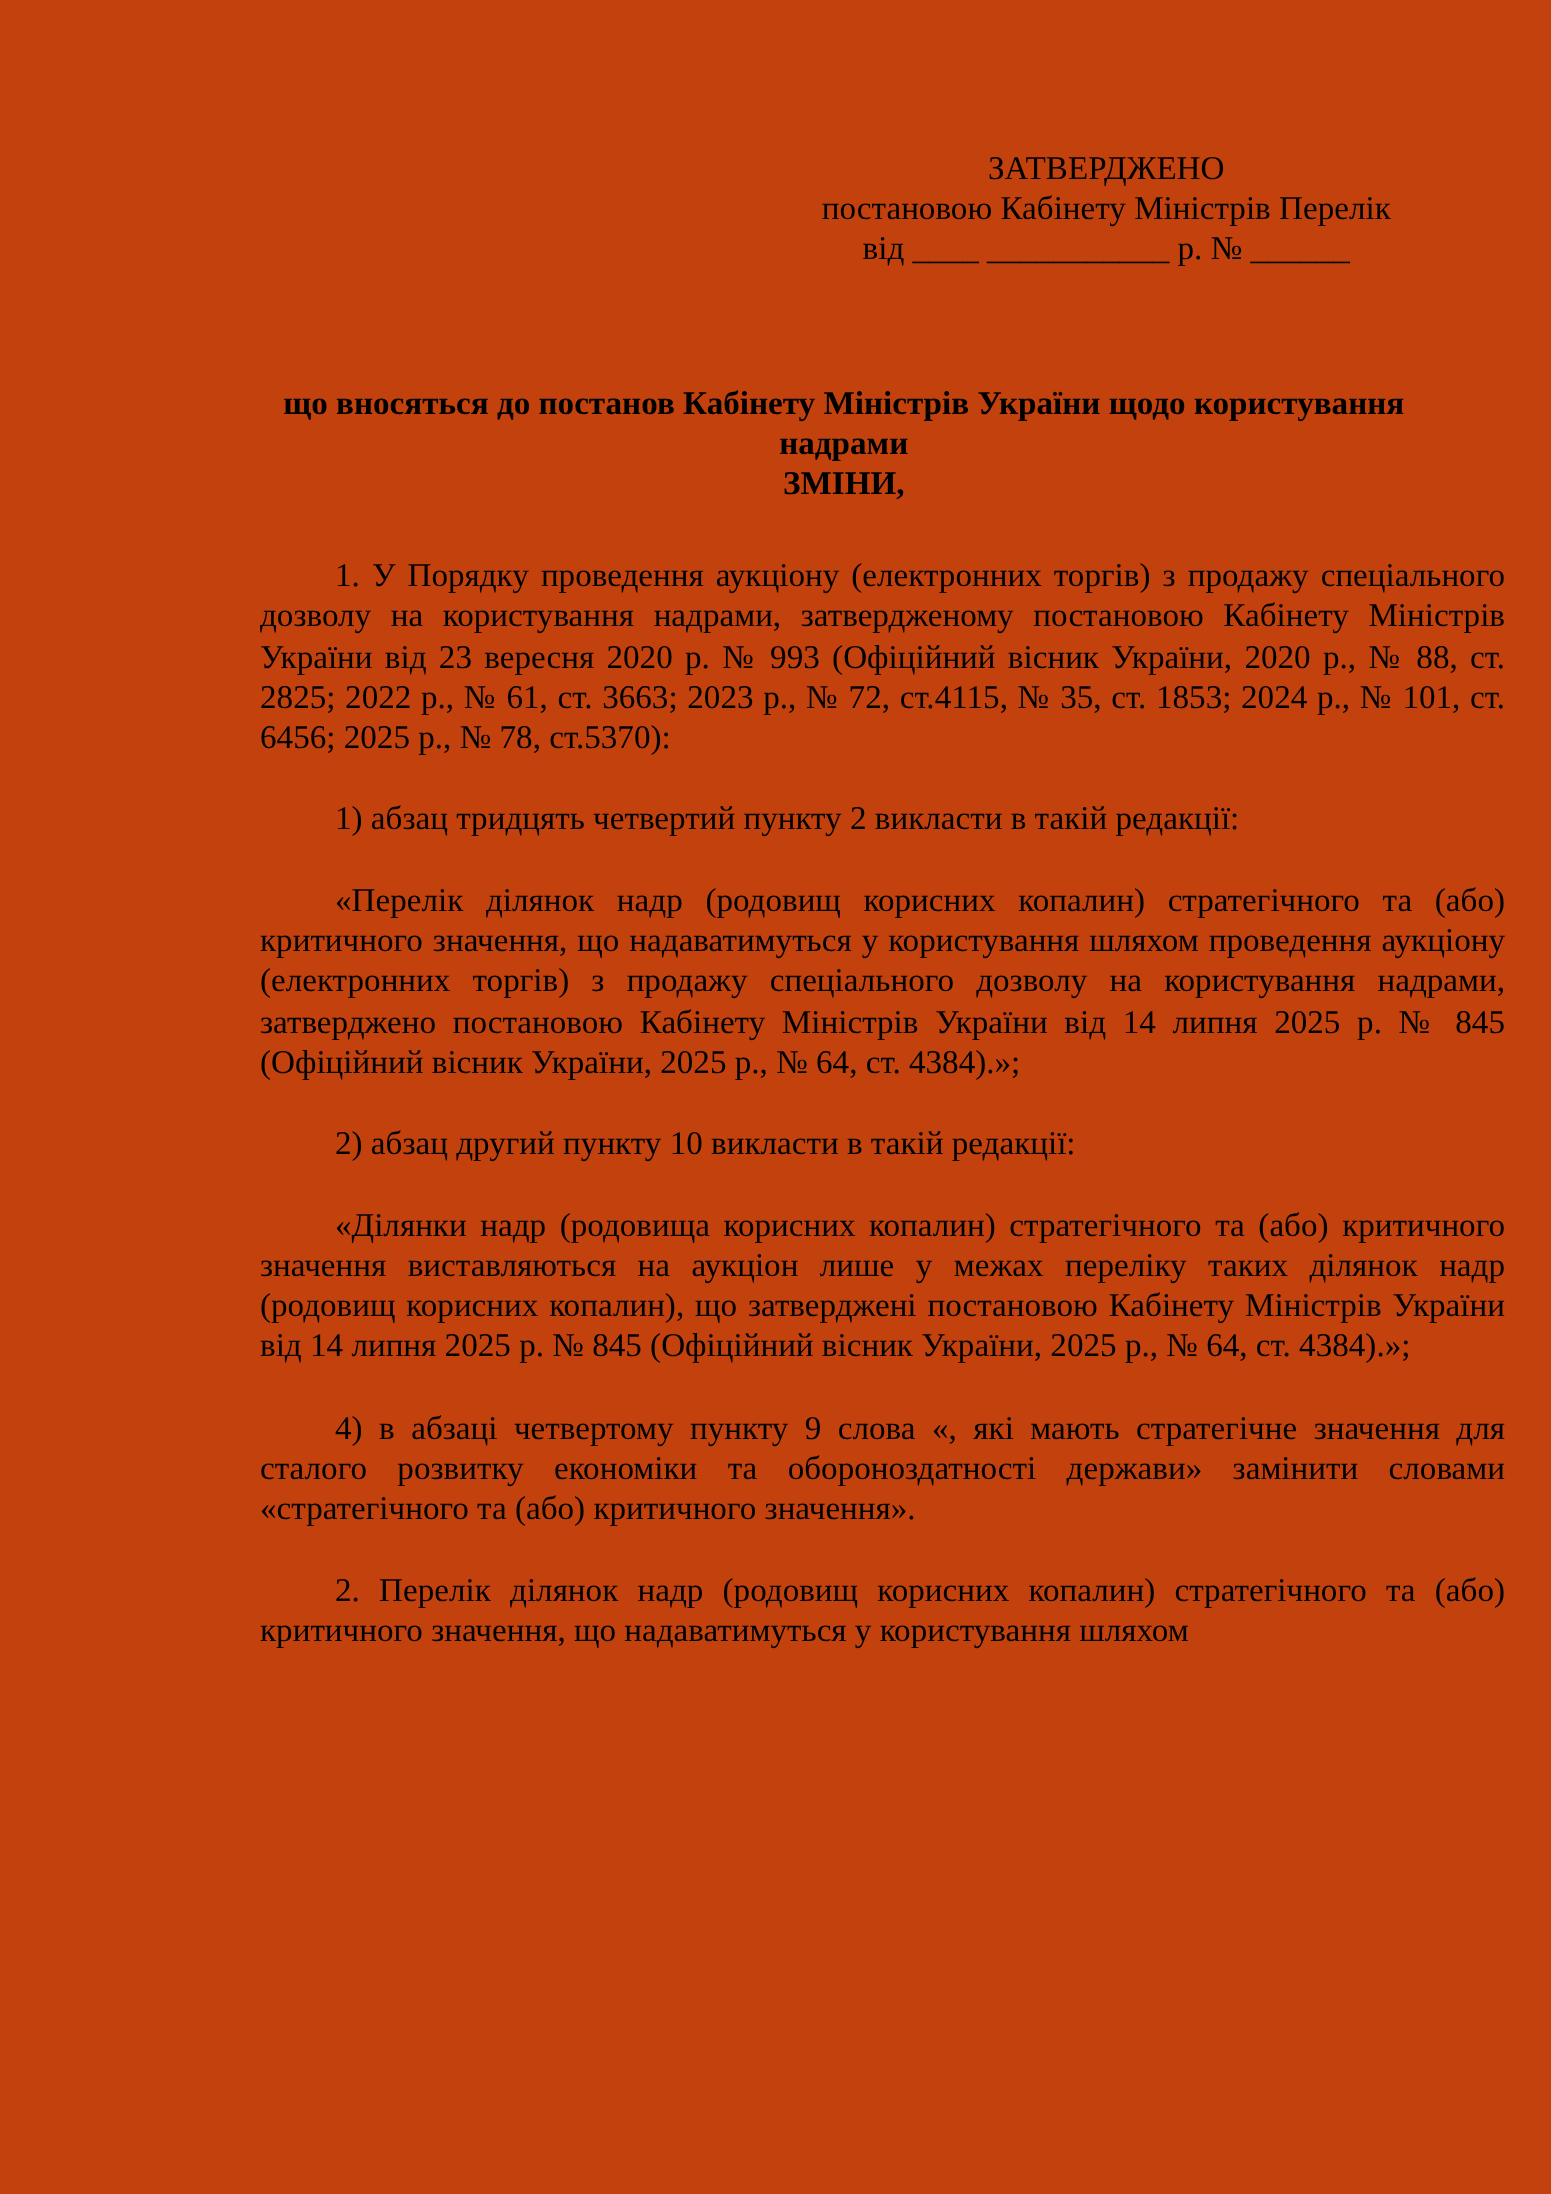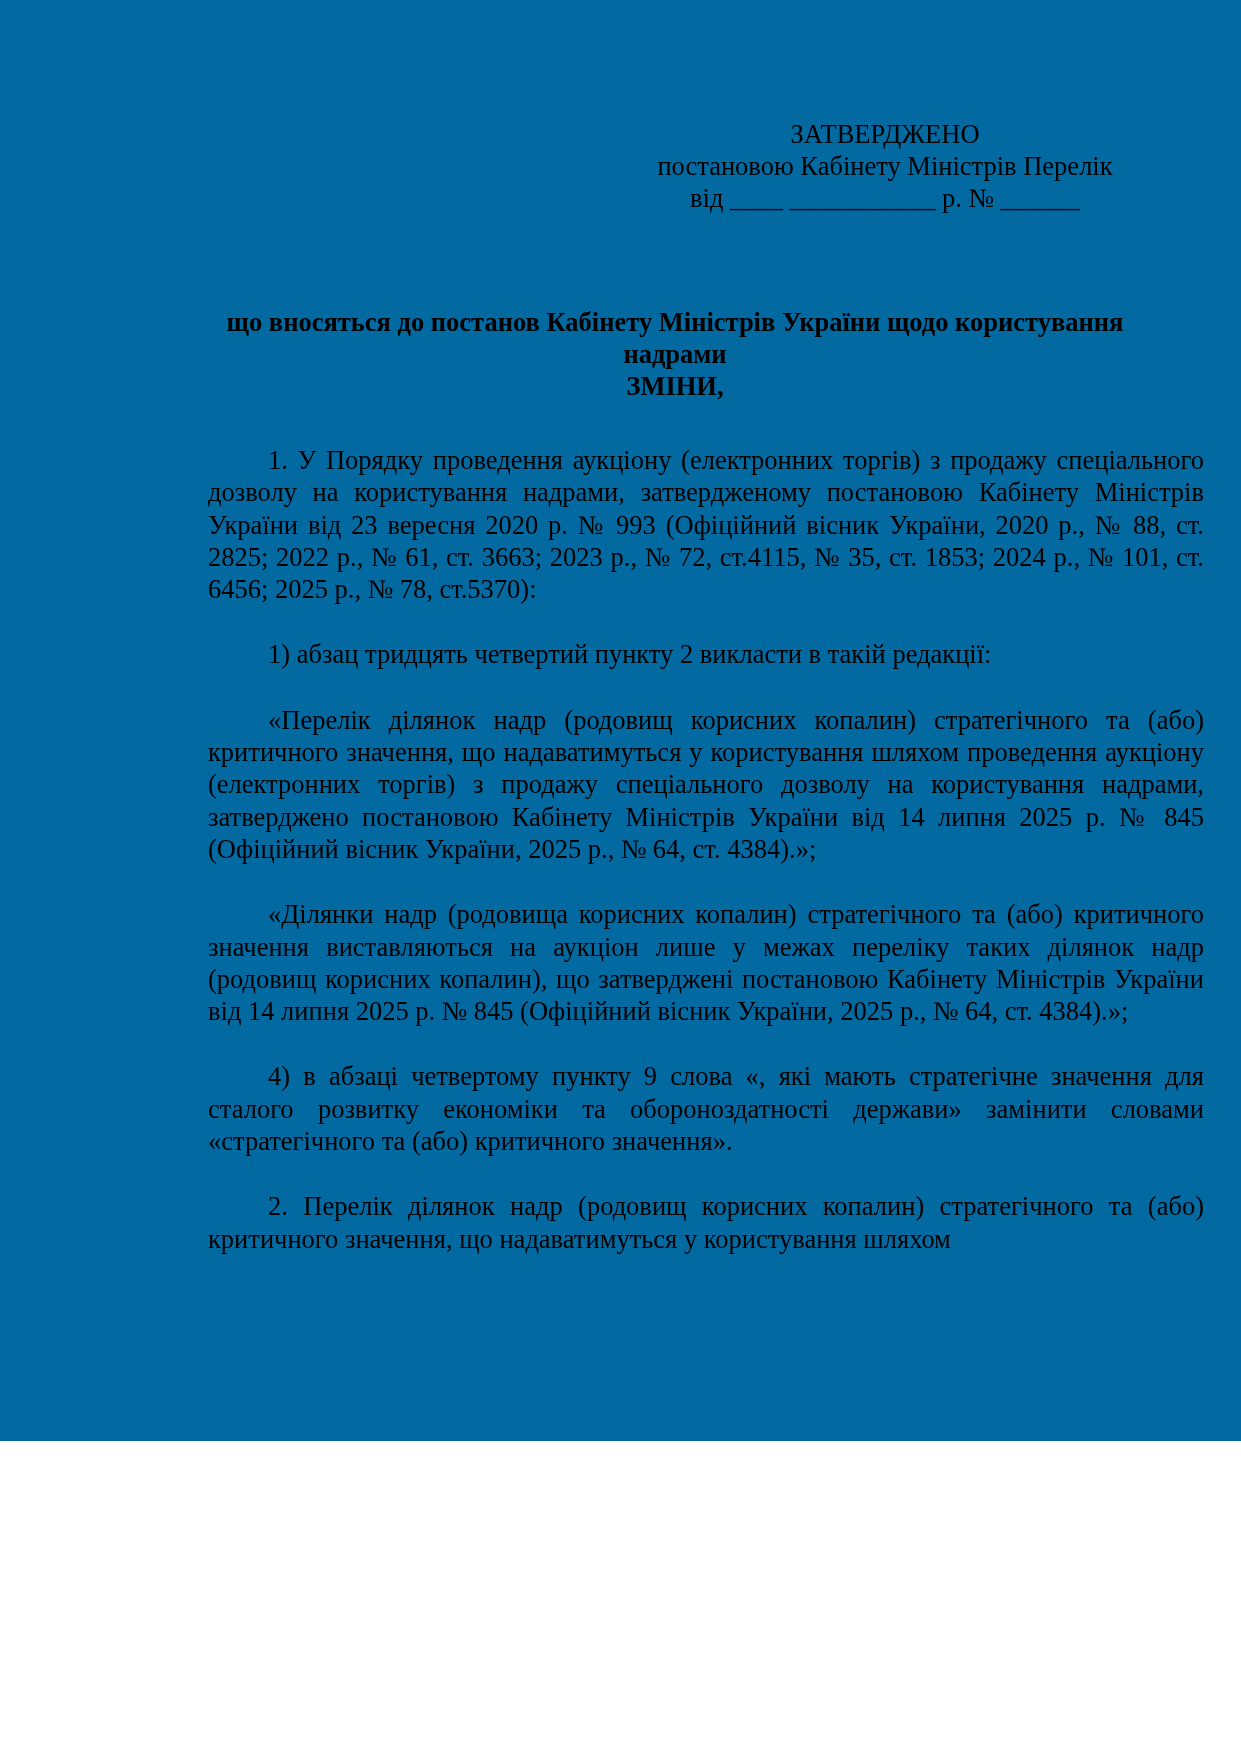--- a/index.html
+++ b/index.html
@@ -13,22 +13,22 @@
       position: relative;
       overflow: hidden;
       font-family: "Liberation Serif", "DejaVu Serif", serif;
       color: #000000;
     }
     .page {
       position: absolute;
       left: 0;
       top: 0;
       width: 1241px;
-      height: 1441px;
-      background: #0369a1;
+      height: 1755px;
+      background: #c2410c;
     }
     .approval {
       position: absolute;
       left: 630px;
       top: 118px;
       width: 510px;
       text-align: center;
       font-size: 26.5px;
       line-height: 32px;
     }
@@ -71,18 +71,19 @@
 
   <div class="title-block">
     <div>що вносяться до постанов Кабінету Міністрів України щодо користування надрами</div>
     <div>ЗМІНИ,</div>
   </div>
 
   <div class="body">
     <p class="para">1. У Порядку проведення аукціону (електронних торгів) з продажу спеціального дозволу на користування надрами, затвердженому постановою Кабінету Міністрів України від 23 вересня 2020 р. № 993 (Офіційний вісник України, 2020 р., № 88, ст. 2825; 2022 р., № 61, ст. 3663; 2023 р., № 72, ст.4115, № 35, ст. 1853; 2024 р., № 101, ст. 6456; 2025 р., № 78, ст.5370):</p>
     <p class="para">1) абзац тридцять четвертий пункту 2 викласти в такій редакції:</p>
     <p class="para">«Перелік ділянок надр (родовищ корисних копалин) стратегічного та (або) критичного значення, що надаватимуться у користування шляхом проведення аукціону (електронних торгів) з продажу спеціального дозволу на користування надрами, затверджено постановою Кабінету Міністрів України від 14 липня 2025 р. № 845 (Офіційний вісник України, 2025 р.,  № 64, ст. 4384).»;</p>
+    <p class="para">2) абзац другий пункту 10 викласти в такій редакції:</p>
     <p class="para">«Ділянки надр (родовища корисних копалин) стратегічного та (або) критичного значення виставляються на аукціон лише у межах переліку таких ділянок надр (родовищ корисних копалин), що затверджені постановою Кабінету Міністрів України від 14 липня 2025 р. № 845 (Офіційний вісник України, 2025 р., № 64, ст. 4384).»;</p>
     <p class="para">4) в абзаці четвертому пункту 9 слова «, які мають стратегічне значення для сталого розвитку економіки та обороноздатності держави» замінити словами «стратегічного та (або) критичного значення».</p>
     <p class="para">2. Перелік ділянок надр (родовищ корисних копалин) стратегічного та (або) критичного значення, що надаватимуться у користування шляхом</p>
   </div>
 
 </div>
 
 </body></html>

